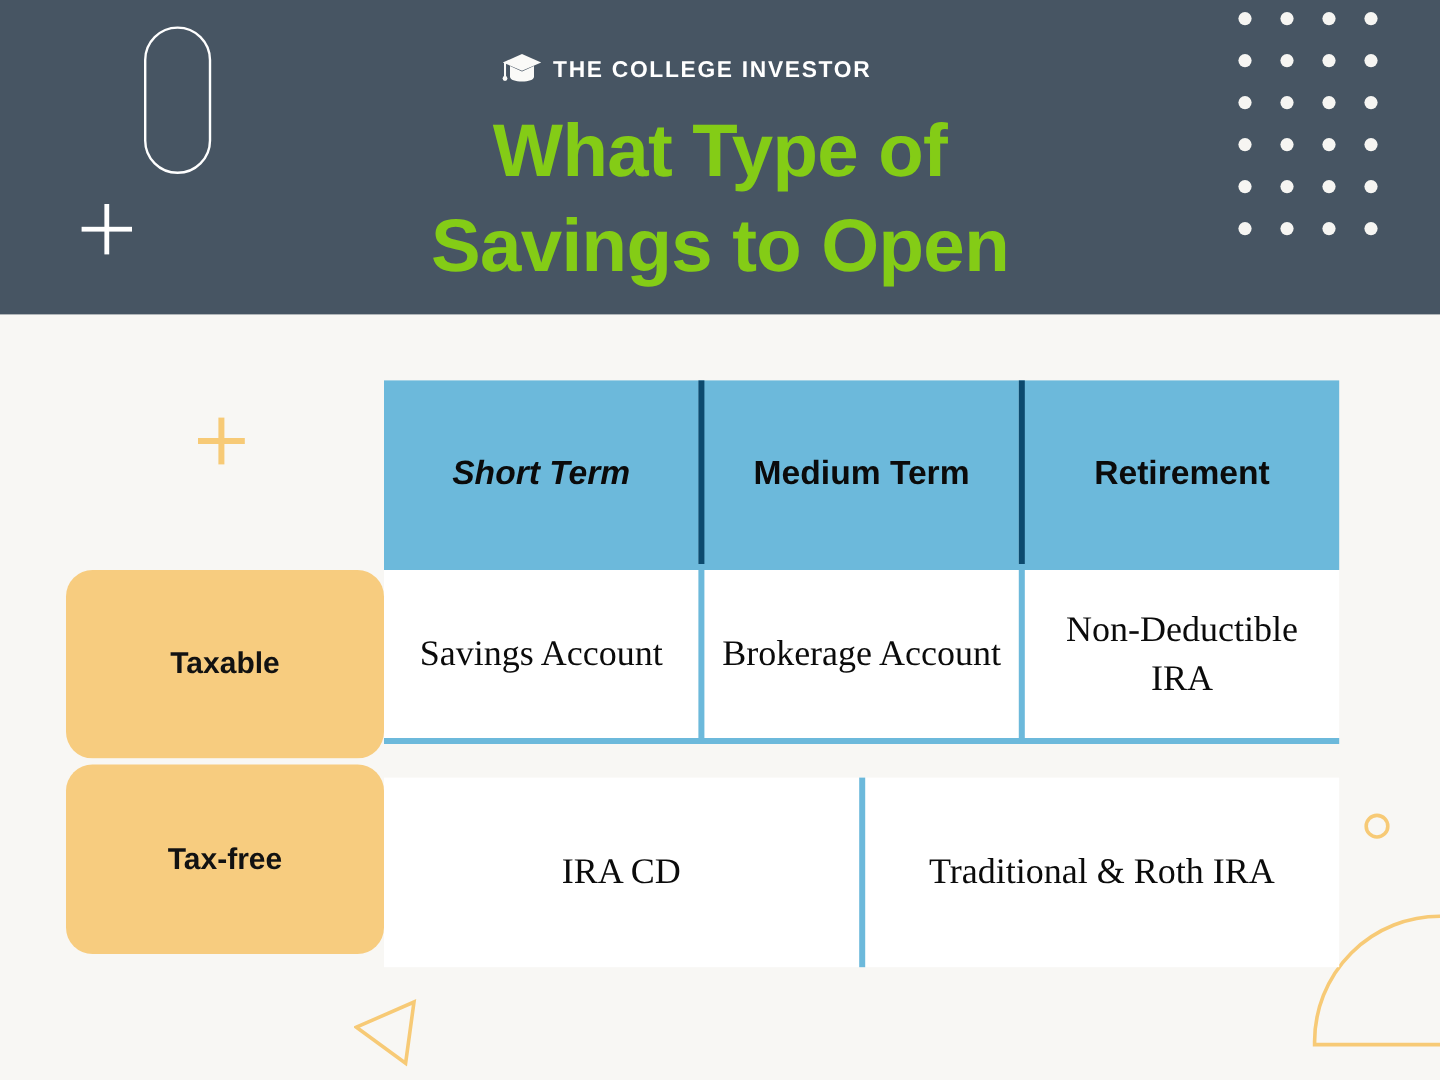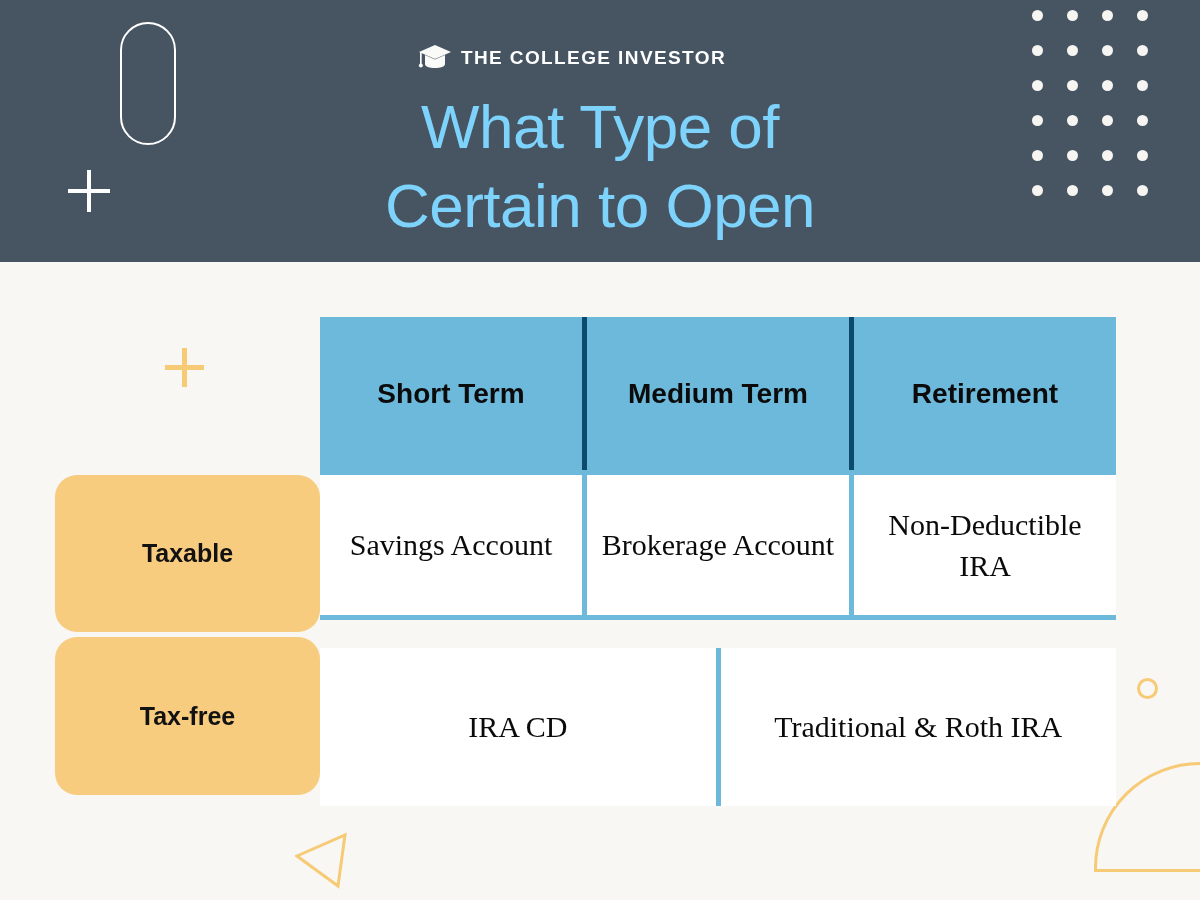--- a/index.html
+++ b/index.html
@@ -83,23 +83,23 @@
     font-weight: bold;
     letter-spacing: 1.4px;
   }
 
   
   #page-title {
     position: absolute;
     left: 0; top: 88px;
     width: 1200px;
     text-align: center;
-    color: #7dd3fc;
+    color: #84cc16;
     font-size: 62px;
-    font-weight: normal;
+    font-weight: bold;
     line-height: 1.27;
     letter-spacing: -0.5px;
   }
   #page-title .tline { display: block; }
 
   
   #deco-plus-yellow {
     position: absolute;
     left: 165px; top: 348px;
     width: 39px; height: 39px;
@@ -172,21 +172,21 @@
     flex: 1 1 0;
     background: #6CB9DB;
     display: flex;
     align-items: center;
     justify-content: center;
     color: #0B0B0B;
     font-size: 28px;
     font-weight: bold;
     border-left: 5px solid #0c4a6e;
   }
-  .head-cell.first { border-left: none; }
+  .head-cell.first { border-left: none; font-style: italic; }
 
   .body-row { height: 140px; }
   .body-row.second { height: 158px; margin-top: 28px; }
   .data-cell {
     flex: 1 1 0;
     background: #FFFFFF;
     display: flex;
     align-items: center;
     justify-content: center;
     text-align: center;
@@ -273,21 +273,21 @@
         <path d="M7 12 L7 21 C7 23.6 11.6 25 17 25 C22.4 25 27 23.6 27 21 L27 12 L17 16.6 Z" fill="#FAFAF8"></path>
         <rect x="2" y="9" width="1.7" height="12" fill="#FAFAF8"></rect>
         <circle cx="2.85" cy="22.4" r="2" fill="#FAFAF8"></circle>
       </svg>
     </span>
     <span id="brand-name">THE COLLEGE INVESTOR</span>
   </div>
 
   <div id="page-title">
     <span class="tline">What Type of</span>
-    <span class="tline">Certain to Open</span>
+    <span class="tline">Savings to Open</span>
   </div>
 </div>
 
 <div id="deco-plus-yellow"></div>
 <div id="deco-circle-yellow"></div>
 <div id="deco-semicircle-yellow"></div>
 <div id="deco-triangle-yellow">
   <svg width="64" height="64" viewBox="0 0 64 64" aria-hidden="true">
     <polygon points="2,31 50,10 43,61" fill="none" stroke="#F7CA76" stroke-width="3"></polygon>
   </svg>

